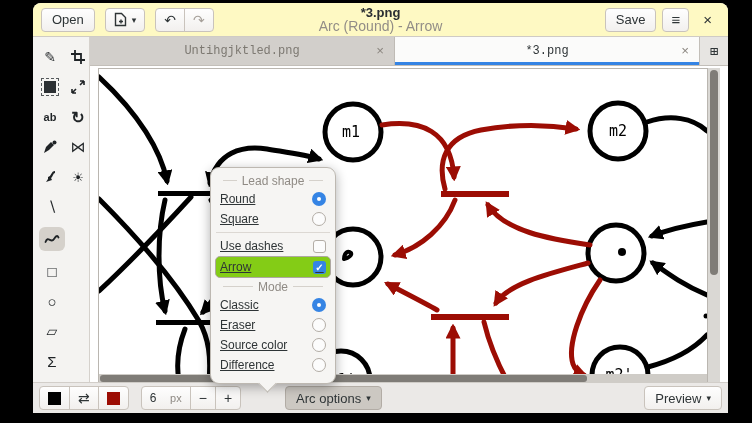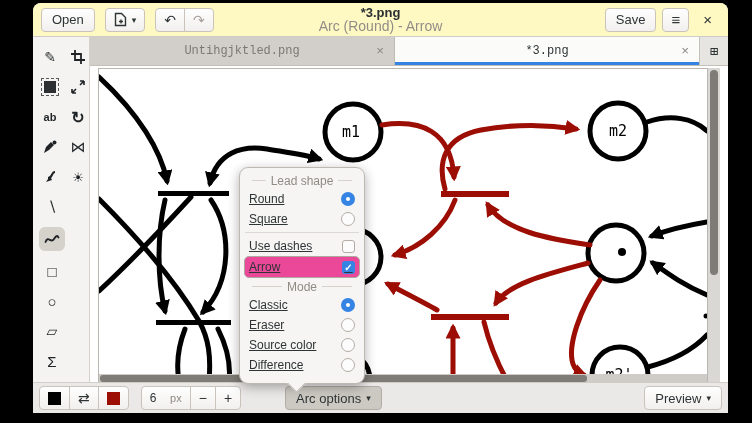--- a/index.html
+++ b/index.html
@@ -49,30 +49,30 @@
   
   .viewport{flex:1;position:relative;background:#ffffff;min-height:0;}
   .canvas{position:absolute;left:8px;top:2px;width:608px;height:312px;background:#fff;
           border:1px solid #bab6b0;box-sizing:content-box;}
   .canvas svg{display:block;}
   .vtrack{position:absolute;right:8px;top:2px;width:12px;height:314px;background:#dad8d4;}
   .vthumb{position:absolute;right:10px;top:4px;width:8px;height:205px;background:#7f7c77;border-radius:4px;}
   .htrack{position:absolute;left:9px;top:308px;width:608px;height:9px;background:#cfccc7;}
   .hthumb{position:absolute;left:10px;top:309px;width:487px;height:7px;background:#7f7c77;border-radius:3px;}
   
-  .popup{position:absolute;left:206px;top:164px;width:110px;background:#f6f5f3;
+  .popup{position:absolute;left:177px;top:164px;width:110px;background:#f6f5f3;
          border:1px solid #bdb8b1;border-radius:9px;box-shadow:0 3px 12px rgba(0,0,0,.32);
          padding:4px 7px 8px;z-index:6;font-size:12px;color:#2e3436;}
   .popup::after{content:"";position:absolute;left:50px;bottom:-7px;width:12px;height:12px;
          background:#f6f5f3;border-right:1px solid #bdb8b1;border-bottom:1px solid #bdb8b1;
          transform:rotate(45deg);}
   .sect{display:flex;align-items:center;justify-content:center;color:#908b85;height:17px;}
   .sect::before,.sect::after{content:"";flex:1;height:1px;background:#d5d1cb;margin:0 5px;}
   .prow{display:flex;align-items:center;justify-content:space-between;height:20px;padding:0 2px;text-decoration:underline;}
-  .prow.focus{border:1px solid #aeA8a1;border-radius:5px;background:#ec4899;margin:0 -3px;padding:0 4px;justify-content:space-between;}
+  .prow.focus{border:1px solid #aeA8a1;border-radius:5px;background:#84cc16;margin:0 -3px;padding:0 4px;justify-content:space-between;}
   .radio{width:14px;height:14px;border-radius:50%;background:#fcfcfc;border:1px solid #b3ada6;
          box-sizing:border-box;flex:0 0 14px;}
   .radio.on{background:#3584e4;border:none;position:relative;}
   .radio.on::after{content:"";position:absolute;left:5px;top:5px;width:4px;height:4px;
          background:#fff;border-radius:50%;}
   .check{width:13px;height:13px;border-radius:3px;background:#fcfcfc;border:1px solid #b3ada6;
          box-sizing:border-box;flex:0 0 13px;display:flex;align-items:center;justify-content:center;}
   .check.on{background:#3584e4;border:none;color:#fff;font-size:10px;font-weight:bold;}
   .psep{height:1px;background:#dcd8d3;margin:3px -2px;}
   

